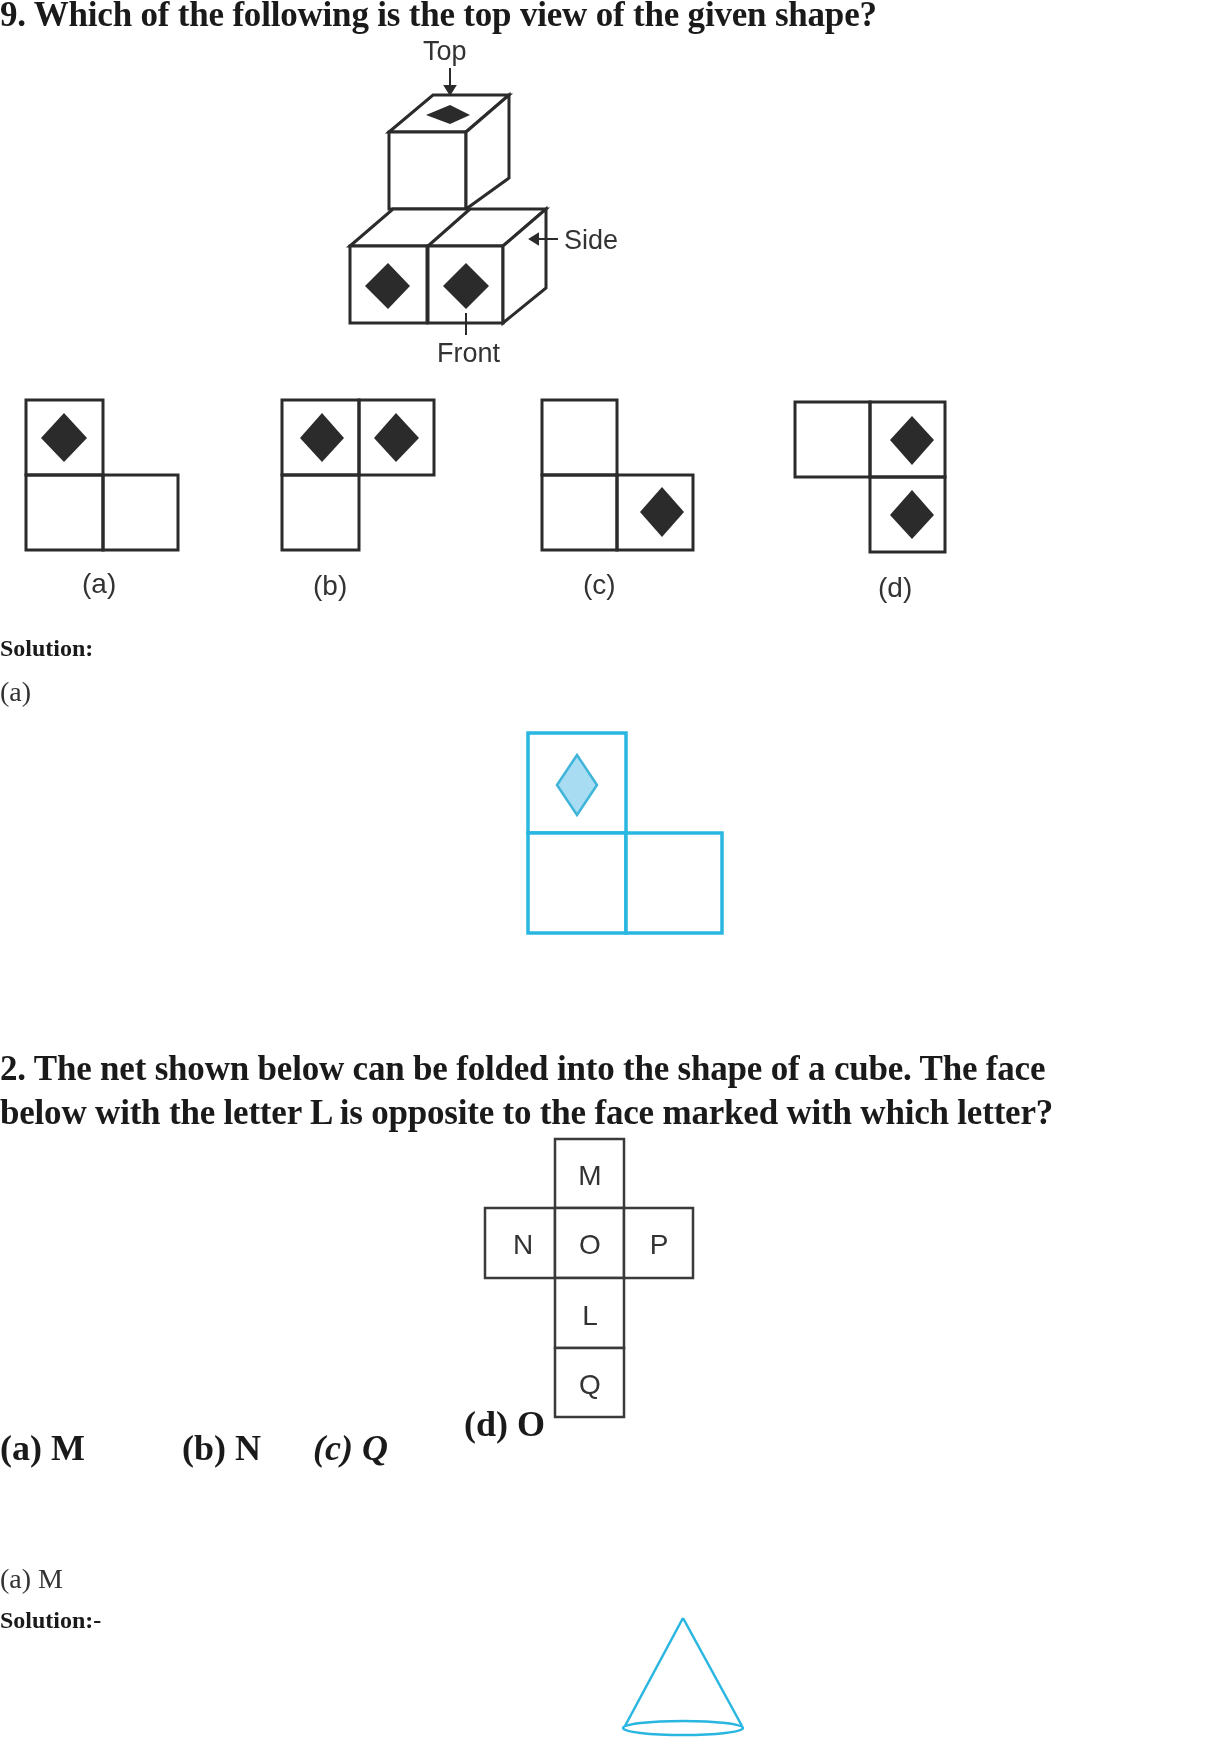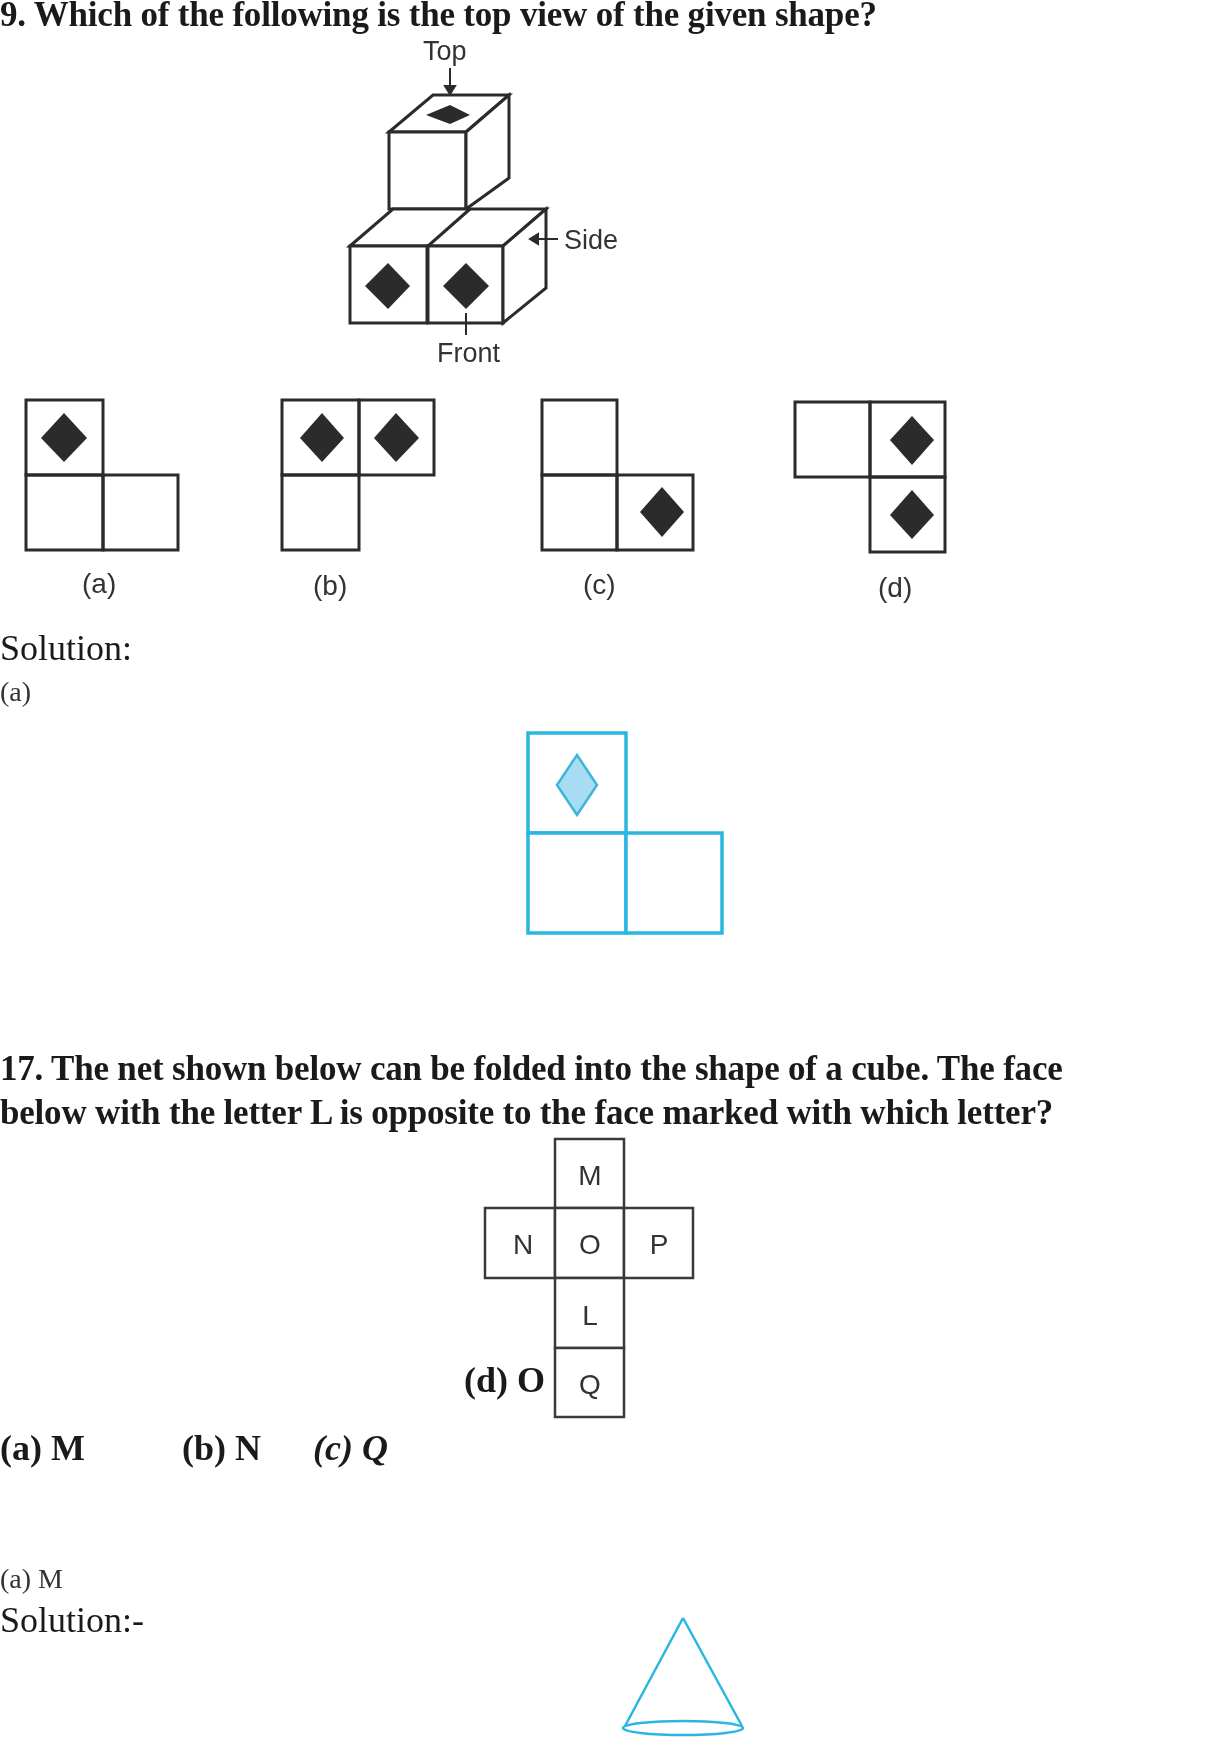--- a/index.html
+++ b/index.html
@@ -1,20 +1,20 @@
 <!DOCTYPE html>
 <html><head>
 <meta charset="utf-8">
 <style>
   html, body { margin: 0; padding: 0; background: #ffffff; }
   body { width: 1216px; height: 1753px; position: relative; overflow: hidden;
          font-family: "Liberation Serif", "DejaVu Serif", serif; color: #1a1a1a; }
   .abs { position: absolute; }
   .qtext { font-weight: bold; font-size: 35px; line-height: 45px; letter-spacing: -0.2px; white-space: nowrap; }
-  .sol-head { font-weight: normal; font-size: 36px; line-height: 40px; }
+  .sol-head { font-weight: bold; font-size: 24px; line-height: 40px; }
   .sol-body { font-size: 28px; line-height: 34px; color: #333; }
   .diag-label { font-family: "Liberation Sans", "DejaVu Sans", sans-serif; font-size: 28px; color: #333; }
   .opt { font-weight: bold; font-size: 36px; line-height: 44px; }
   svg text { font-family: "Liberation Sans", "DejaVu Sans", sans-serif; }
 </style>
 </head>
 <body>
 
 <div class="abs qtext" style="left:0; top:-8px;">9. Which of the following is the top view of the given shape?</div>
 
@@ -94,21 +94,21 @@
 
 <svg class="abs" style="left:520px; top:725px;" width="210" height="220" viewBox="0 0 210 220">
   <g fill="none" stroke="#29b6e0" stroke-width="3.5">
     <rect x="8" y="8" width="98" height="100" fill="#fff"></rect>
     <rect x="8" y="108" width="98" height="100" fill="#fff"></rect>
     <rect x="106" y="108" width="96" height="100" fill="#fff"></rect>
   </g>
   <polygon points="57,30 77,60 57,90 37,60" fill="#a8dcf3" stroke="#3fb5d9" stroke-width="2.5"></polygon>
 </svg>
 
-<div class="abs qtext" style="left:0; top:1046px;">17. The net shown below can be folded into the shape of a cube. The face</div>
+<div class="abs qtext" style="left:0; top:1046px;">2. The net shown below can be folded into the shape of a cube. The face</div>
 <div class="abs qtext" style="left:0; top:1090px;">below with the letter L is opposite to the face marked with which letter?</div>
 
 <svg class="abs" style="left:460px; top:1130px;" width="260" height="300" viewBox="0 0 260 300">
   <g fill="#fff" stroke="#3a3a3a" stroke-width="2.5">
     <rect x="95" y="9" width="69" height="69"></rect>
     <rect x="25" y="78" width="70" height="70"></rect>
     <rect x="95" y="78" width="69" height="70"></rect>
     <rect x="164" y="78" width="69" height="70"></rect>
     <rect x="95" y="148" width="69" height="70"></rect>
     <rect x="95" y="218" width="69" height="69"></rect>
@@ -119,21 +119,21 @@
     <text x="130" y="124">O</text>
     <text x="199" y="124">P</text>
     <text x="130" y="195">L</text>
     <text x="130" y="264">Q</text>
   </g>
 </svg>
 
 <div class="abs opt" style="left:0; top:1426px;">(a) M</div>
 <div class="abs opt" style="left:160px; top:1426px;margin-left:22px;">(b) N</div>
 <div class="abs opt" style="left:313px; top:1426px;font-style:italic;">(c) Q</div>
-<div class="abs opt" style="left:464px; top:1358px;">(d) O</div>
+<div class="abs opt" style="left:464px; top:1402px;">(d) O</div>
 
 <div class="abs sol-head" style="left:0; top:1600px;">Solution:-</div>
 <div class="abs sol-body" style="left:0; top:1562px;">(a) M</div>
 
 <svg class="abs" style="left:540px; top:1600px;" width="240" height="153" viewBox="0 0 240 153">
   <g fill="none" stroke="#29b6e0" stroke-width="2.5">
     <line x1="143" y1="18" x2="85" y2="126"></line>
     <line x1="143" y1="18" x2="202" y2="126"></line>
     <ellipse cx="143" cy="128" rx="60" ry="7"></ellipse>
   </g>

